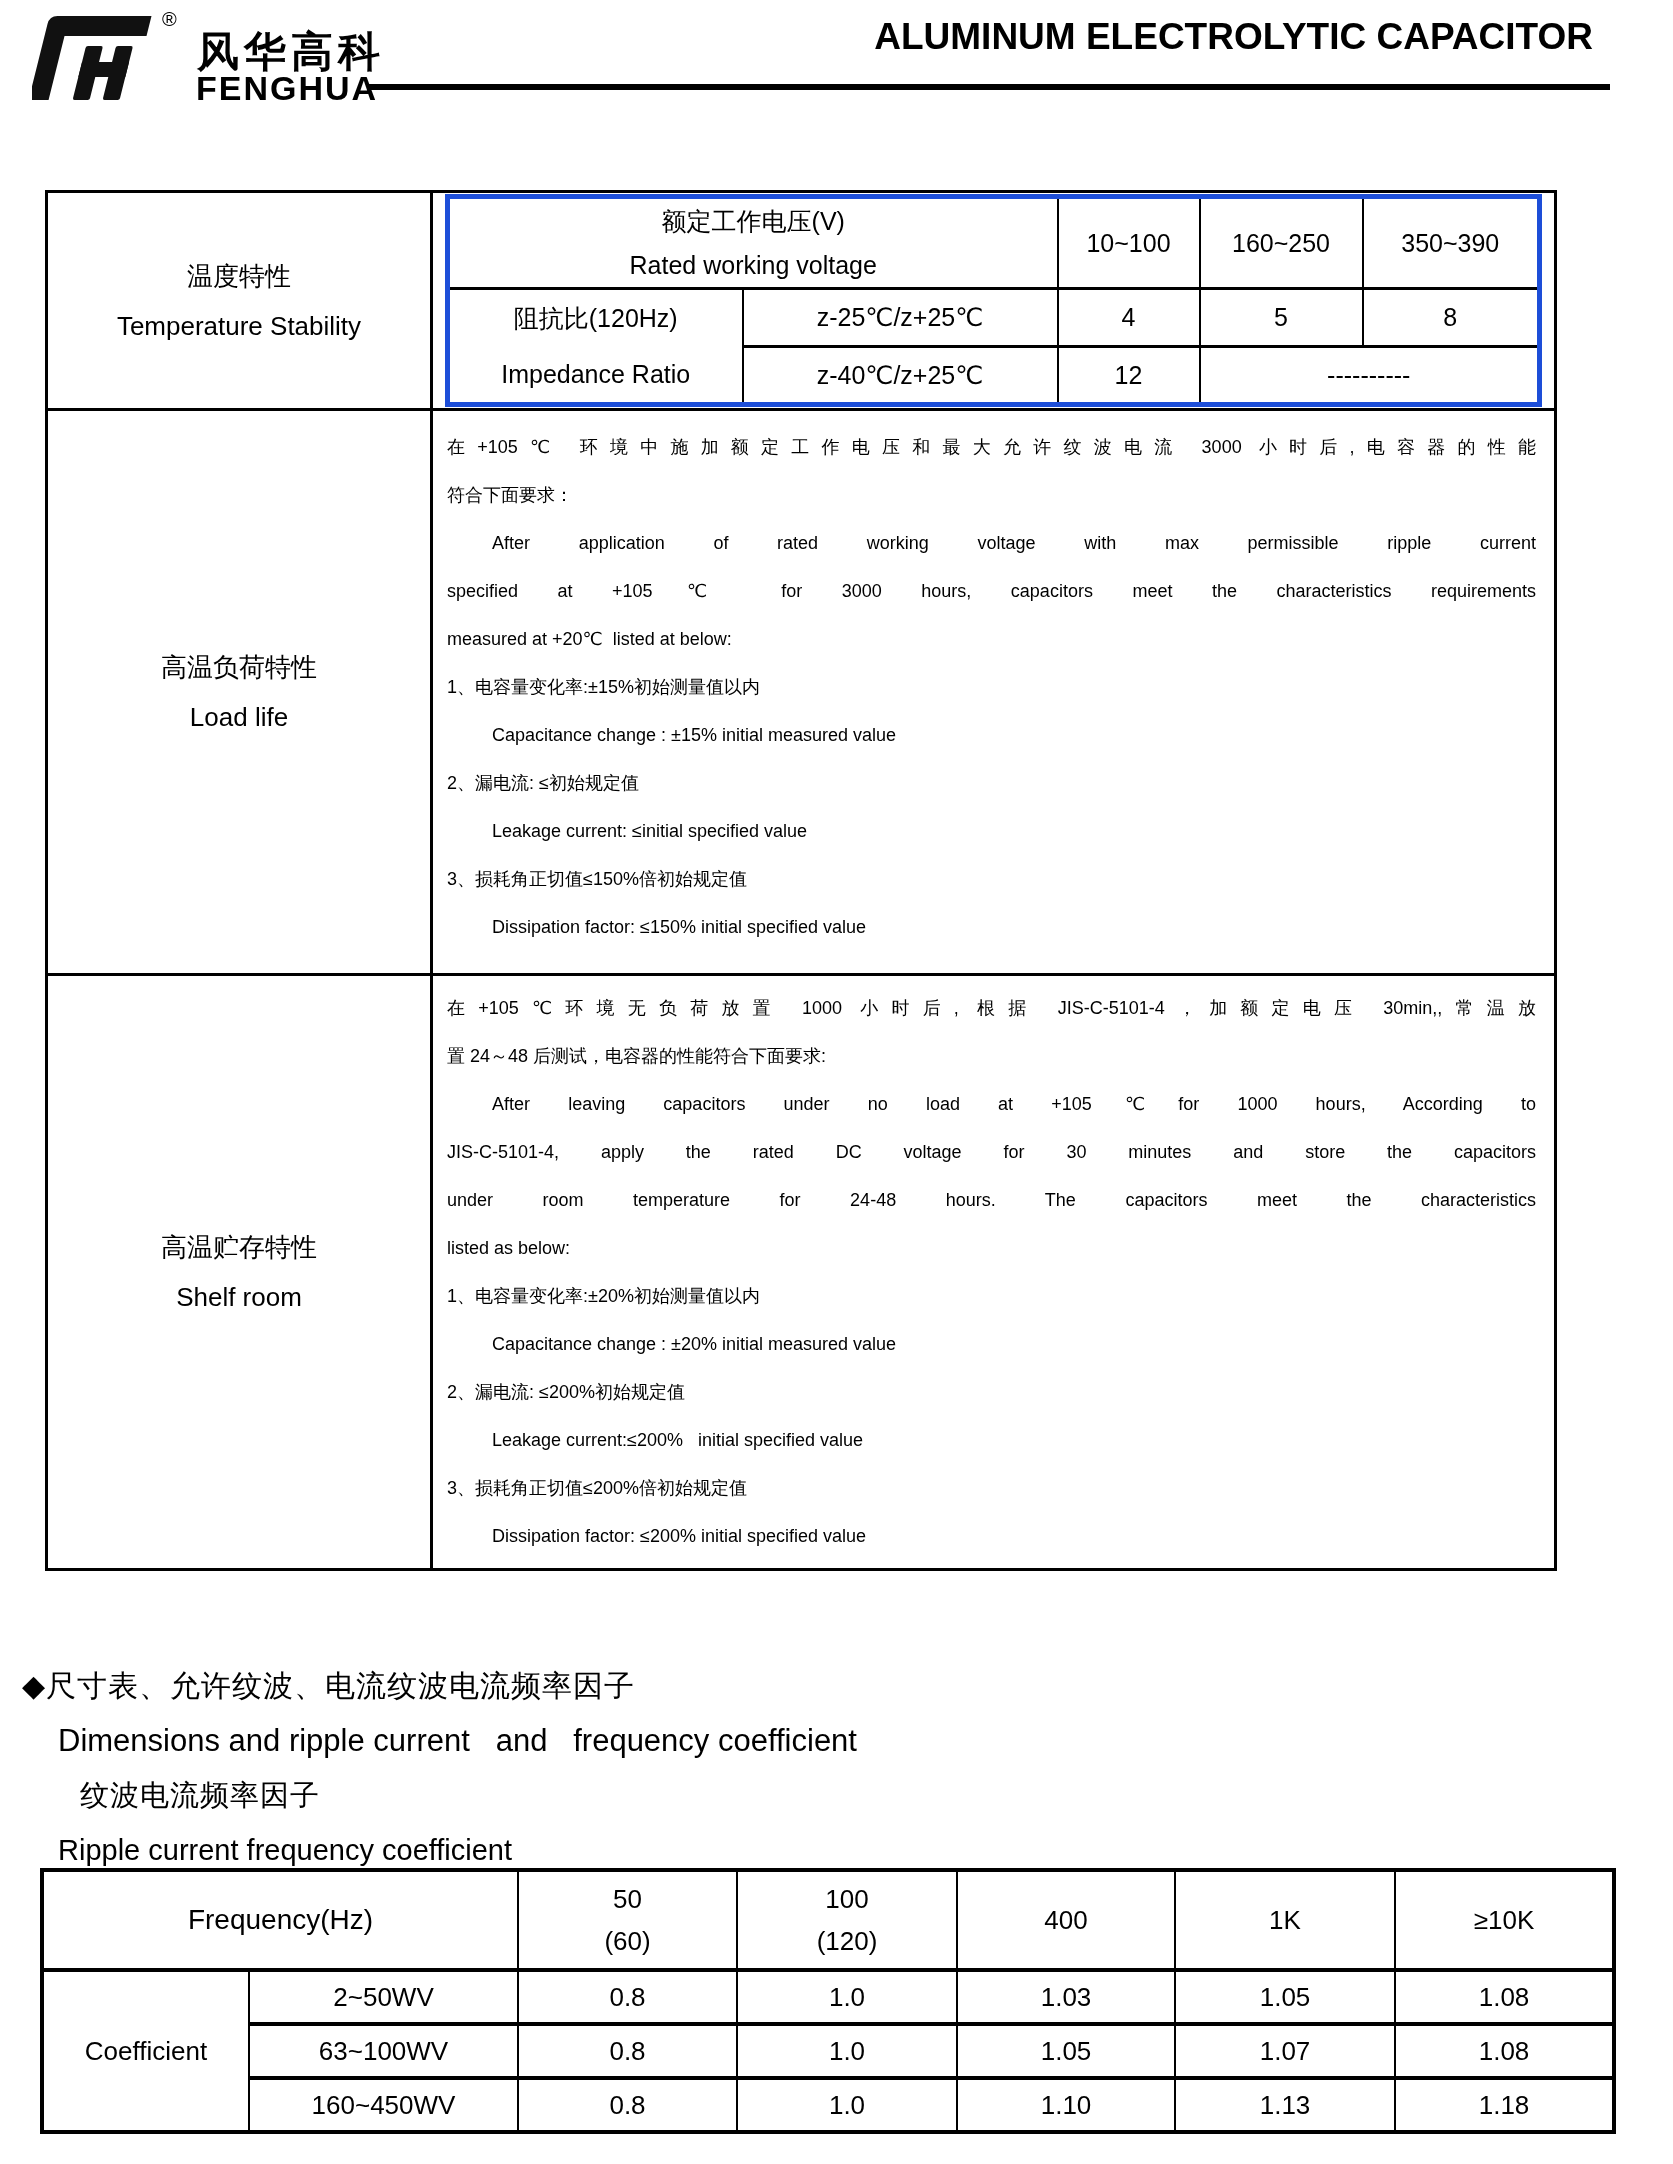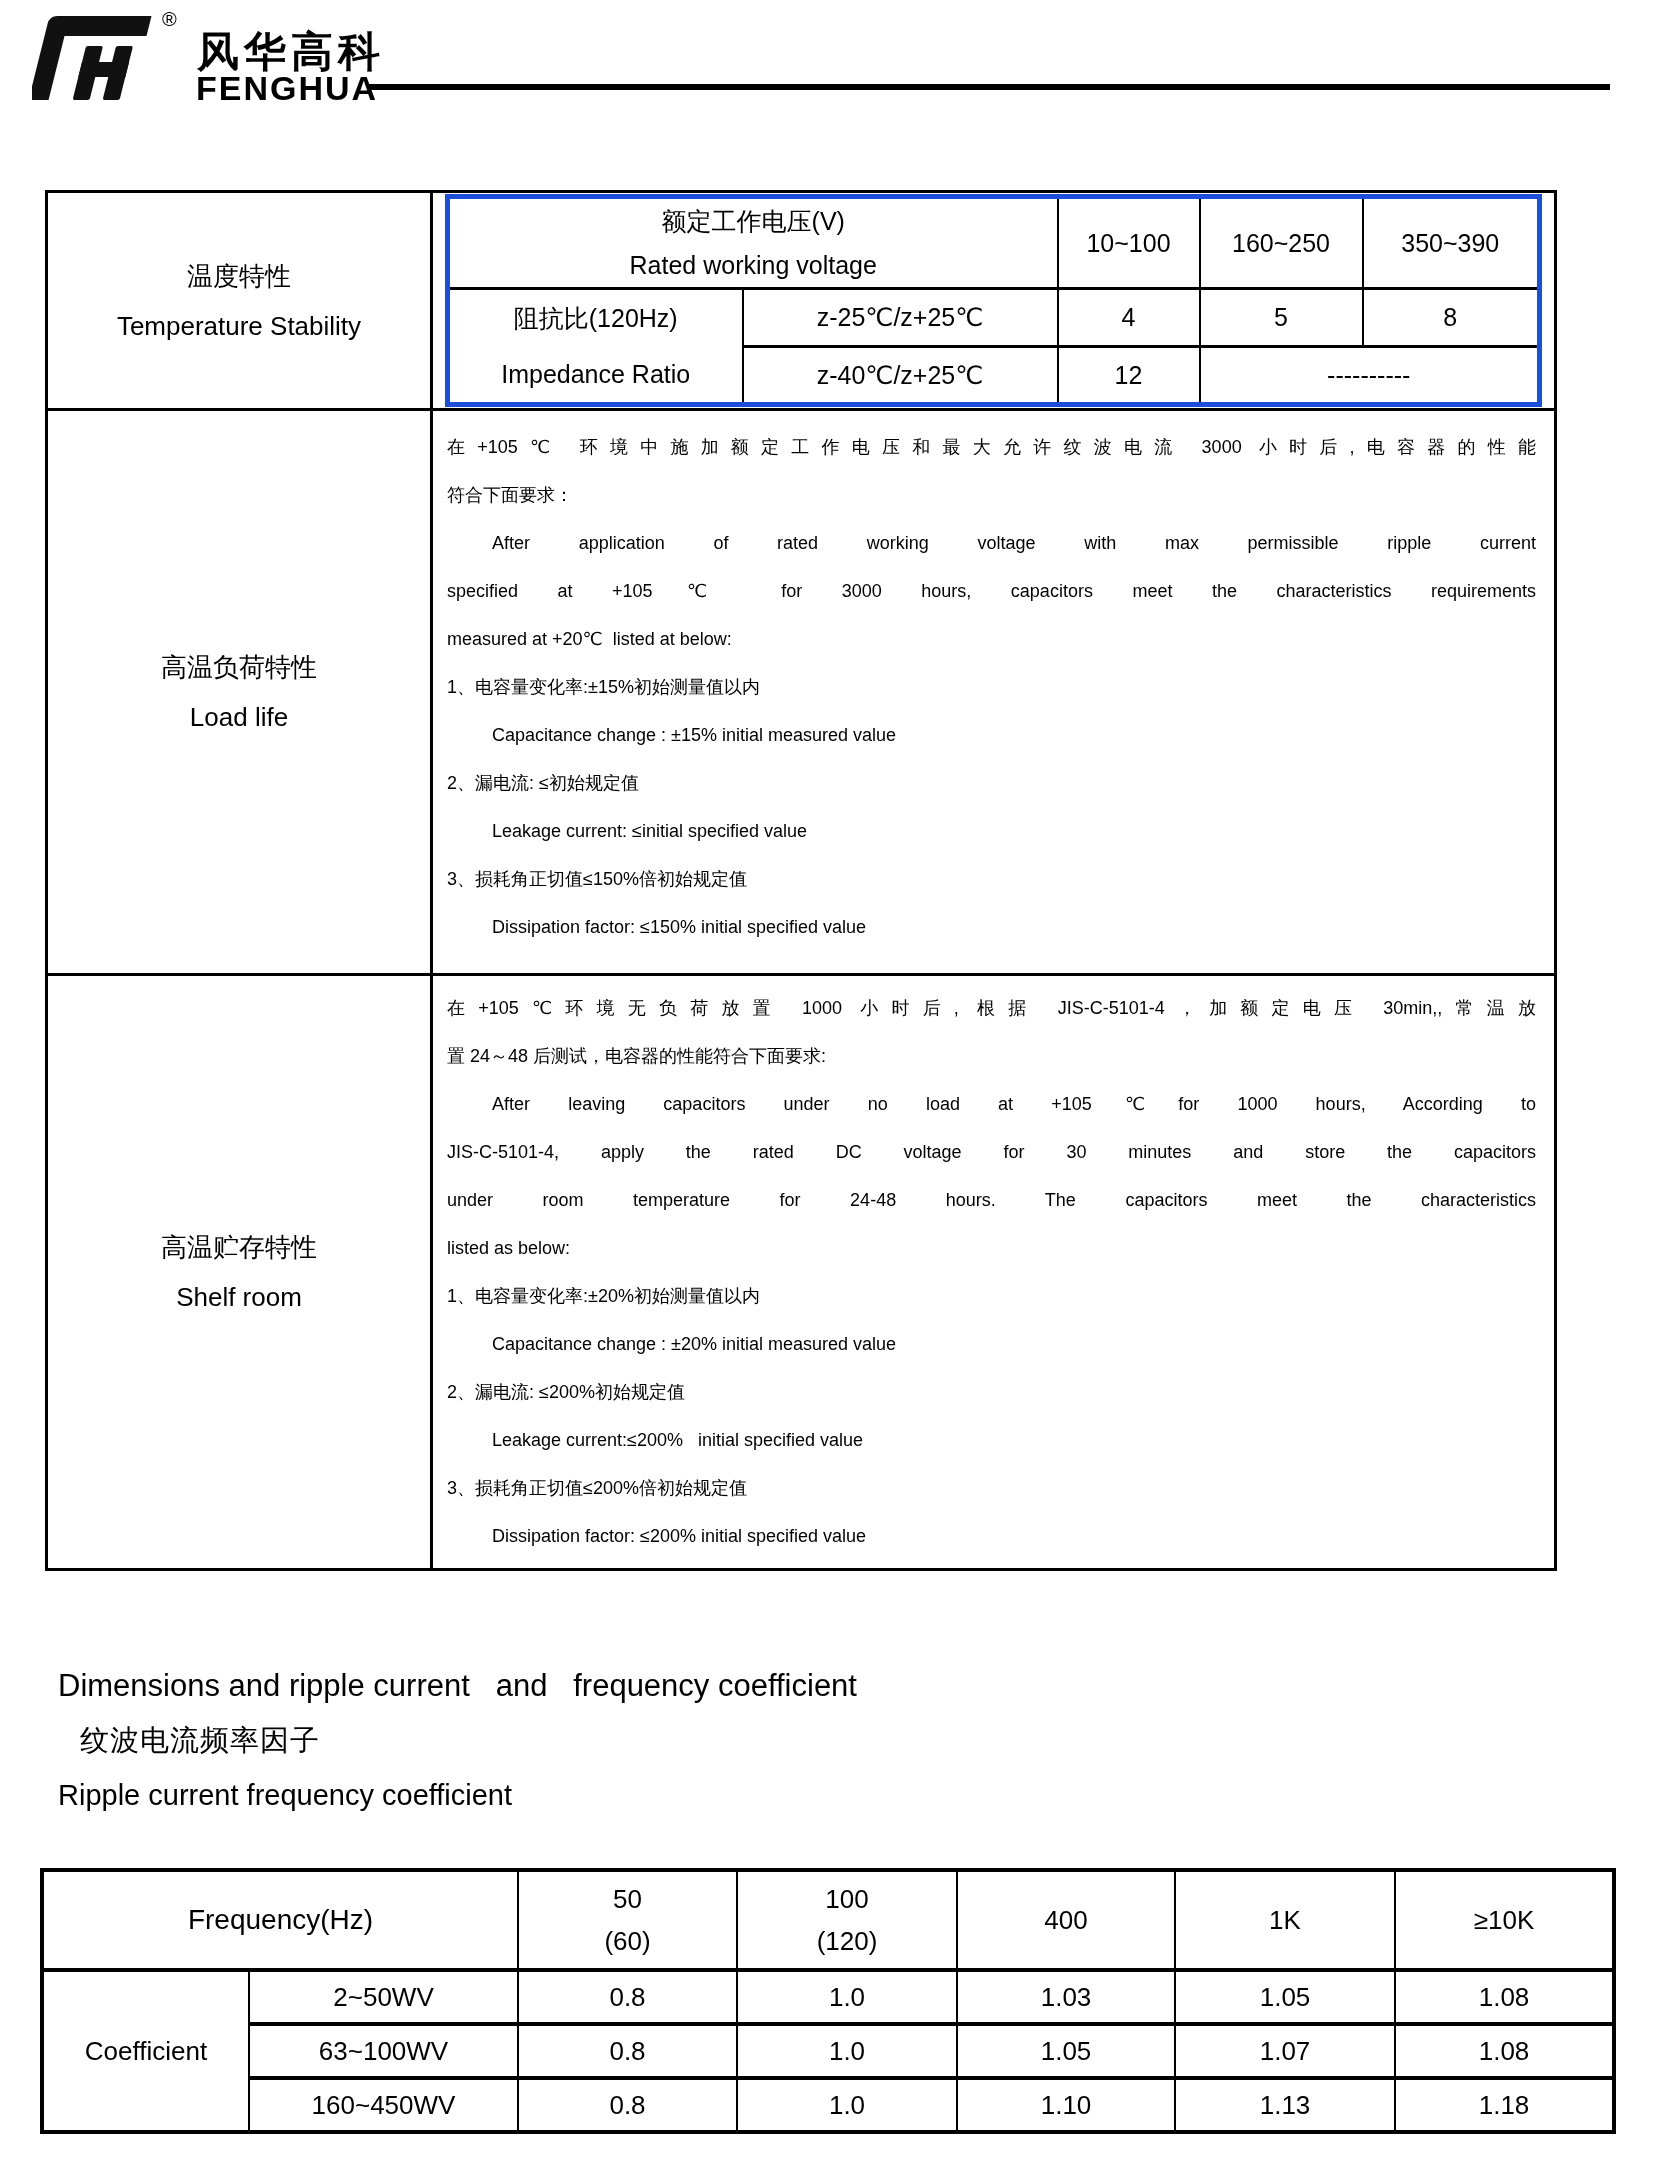--- a/index.html
+++ b/index.html
@@ -67,20 +67,21 @@
         <path d="M2 10 Q2 2 10 2 L104 2 L104 22 L22 22 L22 86 L2 86 Z"></path>
         <rect x="46" y="32" width="17" height="54" rx="2"></rect>
         <rect x="76" y="32" width="17" height="54" rx="2"></rect>
         <rect x="46" y="48" width="47" height="15"></rect>
       </g>
     </svg>
     <span class="reg-mark">®</span>
     <div class="brand-cn">风华高科</div>
     <div class="brand-en">FENGHUA</div>
   </div>
+  <h1 class="page-title">ALUMINUM ELECTROLYTIC CAPACITOR</h1>
   <div class="header-rule"></div>
 
   <table class="main">
     <colgroup>
         <col style="width:385px">
         <col>
       </colgroup>
     <tbody>
 
       <tr style="height:215px">
@@ -164,20 +165,21 @@
           <p>2、漏电流: ≤200%初始规定值</p>
           <p class="ind">Leakage current:≤200%   initial specified value</p>
           <p>3、损耗角正切值≤200%倍初始规定值</p>
           <p class="ind">Dissipation factor: ≤200% initial specified value</p>
         </td>
       </tr>
     </tbody>
   </table>
 
   <div class="sec">
+    <div class="h1"><span>◆</span><span>尺寸表、允许纹波、电流纹波电流频率因子</span></div>
     <div class="h2">Dimensions and ripple current   and   frequency coefficient</div>
     <div class="h3">纹波电流频率因子</div>
     <div class="h4">Ripple current frequency coefficient</div>
   </div>
 
   <table class="freq">
     <colgroup>
       <col style="width:207px">
         <col style="width:269px">
         <col style="width:219px">

